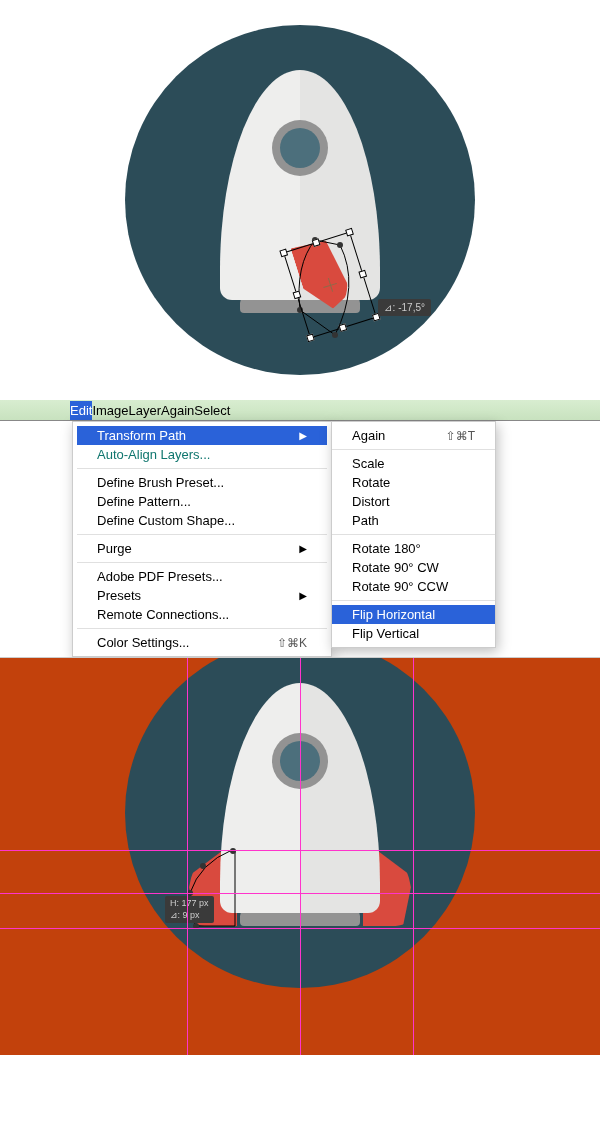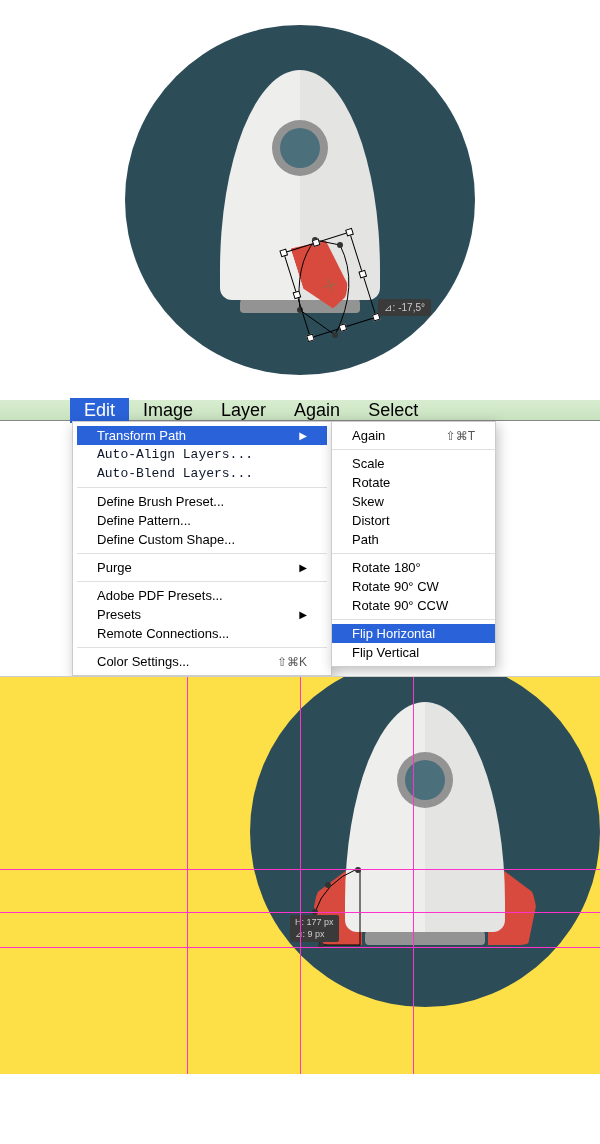--- a/index.html
+++ b/index.html
@@ -1,19 +1,19 @@
 <!DOCTYPE html>
 <html><head>
   <meta charset="utf-8">
   <style>
     * { margin: 0; padding: 0; box-sizing: border-box; }
     body { font-family: "Lucida Grande", Arial, sans-serif; font-size: 13px; background: #fff; width: 600px; }
 
     .canvas-area-1 { width: 100%; height: 400px; background: #fff; display: flex; justify-content: center; align-items: center; position: relative; }
-    .canvas-area-2 { width: 100%; height: 398px; background: #fde047; display: flex; justify-content: flex-end; align-items: flex-start; position: relative; overflow: hidden; border-top: 1px solid #ccc; }
+    .canvas-area-2 { width: 100%; height: 398px; background: #c2410c; display: flex; justify-content: center; align-items: flex-start; position: relative; overflow: hidden; border-top: 1px solid #ccc; }
 
     .rocket-circle { width: 350px; height: 350px; background: #2c4c58; border-radius: 50%; position: relative; }
 
     .rocket-body-left { position: absolute; width: 80px; height: 230px; background: #eeeeed; left: 95px; top: 45px; border-radius: 80px 0 0 12px / 200px 0 0 12px; }
     .rocket-body-right { position: absolute; width: 80px; height: 230px; background: #e4e4e3; left: 175px; top: 45px; border-radius: 0 80px 12px 0 / 0 200px 12px 0; }
     .rocket-base { position: absolute; width: 120px; height: 20px; background: #939393; left: 115px; top: 268px; border-radius: 10px 10px 4px 4px; }
     .porthole-outer { position: absolute; width: 56px; height: 56px; background: #939393; border-radius: 50%; left: 147px; top: 95px; }
     .porthole-inner { position: absolute; width: 40px; height: 40px; background: #4c6f7c; border-radius: 50%; left: 155px; top: 103px; }
 
     
@@ -36,27 +36,27 @@
     .fin-left { position: absolute; width: 50px; height: 75px; background: #d94a3e; left: 62px; top: 213px; border-radius: 50% 0 0 35% / 80% 0 0 20%; clip-path: polygon(0 35%, 70% 0, 100% 0, 100% 100%, 20% 100%); }
     .fin-right { position: absolute; width: 50px; height: 75px; background: #d94a3e; left: 238px; top: 213px; border-radius: 0 50% 35% 0 / 0 80% 20% 0; clip-path: polygon(0 0, 30% 0, 100% 35%, 80% 100%, 0 100%); }
     .guide-h { position: absolute; width: 100%; height: 1px; background: #ff33cc; left: 0; }
     .guide-v { position: absolute; width: 1px; height: 100%; background: #ff33cc; top: 0; }
     .path-point { position: absolute; width: 6px; height: 6px; background: #333; border-radius: 50%; }
     .measure-tooltip { position: absolute; background: #3a3a3a; color: #ccc; font-size: 9px; padding: 2px 5px; border-radius: 2px; line-height: 1.3; }
 
     
     .menu-section { position: relative; width: 100%; background: #fff; }
     .menubar { display: flex; background: linear-gradient(#d8edd0, #c8e2bf); border-bottom: 1px solid #888; padding: 0 0 0 70px; height: 21px; align-items: center; }
-    .menubar-item { padding: 2px 14px; font-size: 18px; color: #000; cursor: default; }
+    .menubar-item { padding: 2px 0; font-size: 13px; color: #000; cursor: default; }
     .menubar-item.active { background: #2a62d9; color: #fff; }
     .dropdown { position: relative; display: flex; }
     .dropdown-main { width: 260px; background: #fff; border: 1px solid #ccc; box-shadow: 2px 4px 12px rgba(0,0,0,.25); padding: 4px 4px; margin-left: 72px; }
     .dropdown-sub { width: 165px; background: #fff; border: 1px solid #ccc; box-shadow: 2px 4px 12px rgba(0,0,0,.25); padding: 4px 0; position: absolute; left: 331px; top: 0; }
     .menu-item { padding: 2px 20px; font-size: 13px; color: #000; display: flex; justify-content: space-between; align-items: center; cursor: default; }
-    .menu-item.disabled { color: #0f172a; font-family: Liberation Mono, monospace; }
+    .menu-item.disabled { color: #0f766e; }
     .menu-item.highlighted { background: #2a62d9; color: #fff; }
     .menu-item .arrow { font-size: 10px; }
     .menu-item .shortcut { color: #555; font-size: 12px; }
     .menu-sep { height: 1px; background: #e0e0e0; margin: 4px 0; }
 
     .svg-anglepath { stroke: #000; stroke-width: 1; fill: none; }
   </style>
 </head>
 <body>
 
@@ -106,23 +106,20 @@
 
   <div class="dropdown">
     <div class="dropdown-main">
       <div class="menu-item highlighted">
         <span>Transform Path</span>
         <span class="arrow">▶</span>
       </div>
       <div class="menu-item disabled">
           <span>Auto-Align Layers...</span>
         </div>
-      <div class="menu-item disabled">
-          <span>Auto-Blend Layers...</span>
-        </div>
       <div class="menu-sep"></div>
       <div class="menu-item">
           <span>Define Brush Preset...</span>
         </div>
       <div class="menu-item">
           <span>Define Pattern...</span>
         </div>
       <div class="menu-item">
           <span>Define Custom Shape...</span>
         </div>
@@ -153,23 +150,20 @@
       <div class="menu-item">
         <span>Again</span>
         <span class="shortcut">⇧⌘T</span>
       </div>
       <div class="menu-sep"></div>
       <div class="menu-item">
           <span>Scale</span>
         </div>
       <div class="menu-item">
           <span>Rotate</span>
-        </div>
-      <div class="menu-item">
-          <span>Skew</span>
         </div>
       <div class="menu-item">
           <span>Distort</span>
         </div>
       <div class="menu-item">
           <span>Path</span>
         </div>
       <div class="menu-sep"></div>
       <div class="menu-item">
           <span>Rotate 180°</span>

